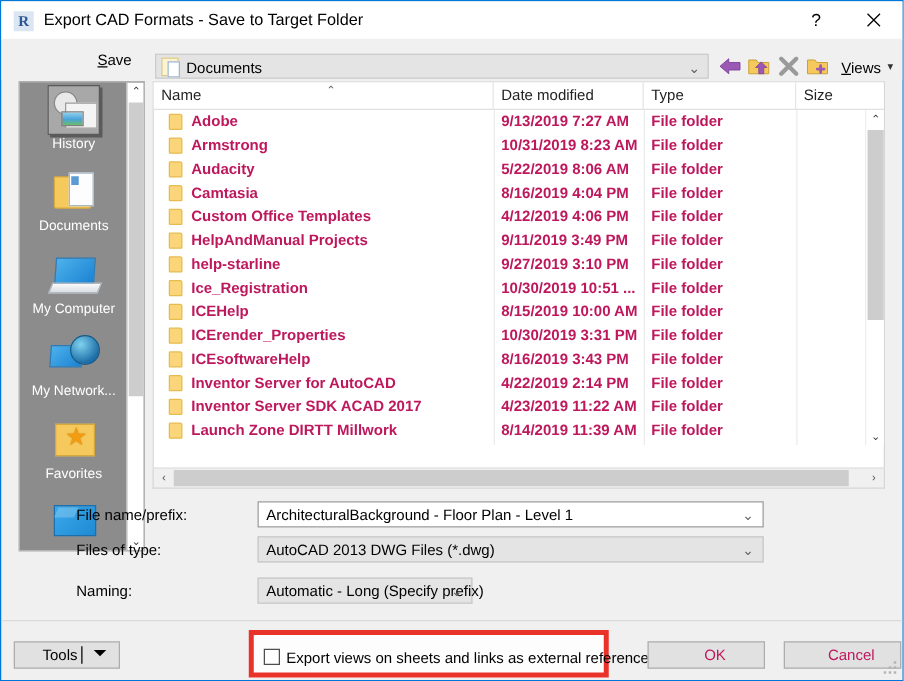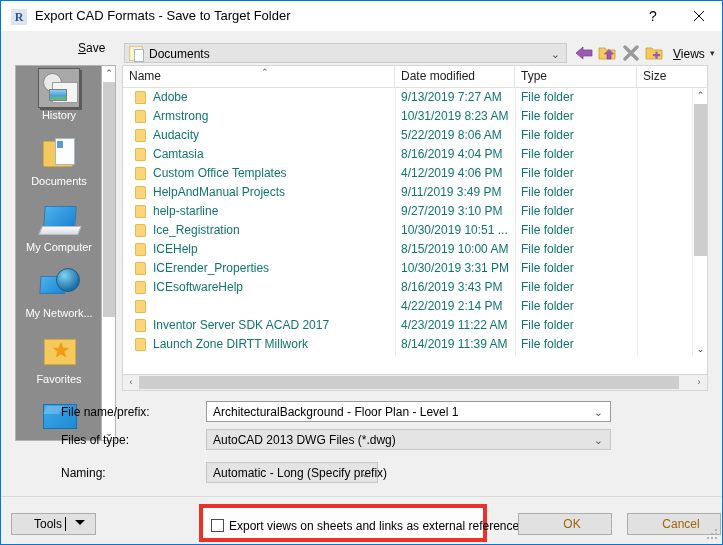--- a/index.html
+++ b/index.html
@@ -190,21 +190,21 @@
     position: absolute; left: 138px; top: 1px;
     font-size: 9px; color: #5a5a5a;
   }
   #rows {
     position: absolute; left: 0; top: 22px;
     width: 569px; height: 268px;
     overflow: hidden;
   }
   .row {
     position: relative; height: 19px; width: 569px;
-    font-size: 12px; color: #0f766e;
+    font-size: 12px; color: #be185d; font-weight: bold;
   }
   .row .fico {
     position: absolute; left: 12px; top: 3px;
     width: 11px; height: 13px;
     background: #fbd579;
     border: 1px solid #e6bb50;
     border-radius: 1px 2px 1px 1px;
   }
   .row .fname { position: absolute; left: 30px; top: 2px; white-space: nowrap; }
   .row .fdate { position: absolute; left: 278px; top: 2px; white-space: nowrap; }
@@ -313,21 +313,21 @@
   }
   #chk-label {
     position: absolute; left: 26px; top: 11px;
     font-size: 12px; color: #000; white-space: nowrap;
   }
   .dlg-btn {
     position: absolute; top: 512px;
     width: 94px; height: 22px;
     background: #e1e1e1; border: 1px solid #adadad;
     display: flex; align-items: center; justify-content: center;
-    font-size: 12px; color: #a16207; padding-left: 14px;
+    font-size: 12px; color: #be185d; padding-left: 14px;
   }
   #ok-btn { left: 517px; }
   #cancel-btn { left: 626px; }
   #grip {
     position: absolute; right: 3px; bottom: 3px;
     width: 12px; height: 12px;
   }
   #grip i {
     position: absolute; width: 2px; height: 2px; background: #b5b5b5;
   }
@@ -494,20 +494,21 @@
           <div class="ftype">File folder</div>
         </div>
         <div class="row">
           <div class="fico"></div>
           <div class="fname">ICEsoftwareHelp</div>
           <div class="fdate">8/16/2019 3:43 PM</div>
           <div class="ftype">File folder</div>
         </div>
         <div class="row">
           <div class="fico"></div>
+          <div class="fname">Inventor Server for AutoCAD</div>
           <div class="fdate">4/22/2019 2:14 PM</div>
           <div class="ftype">File folder</div>
         </div>
         <div class="row">
           <div class="fico"></div>
           <div class="fname">Inventor Server SDK ACAD 2017</div>
           <div class="fdate">4/23/2019 11:22 AM</div>
           <div class="ftype">File folder</div>
         </div>
         <div class="row">

